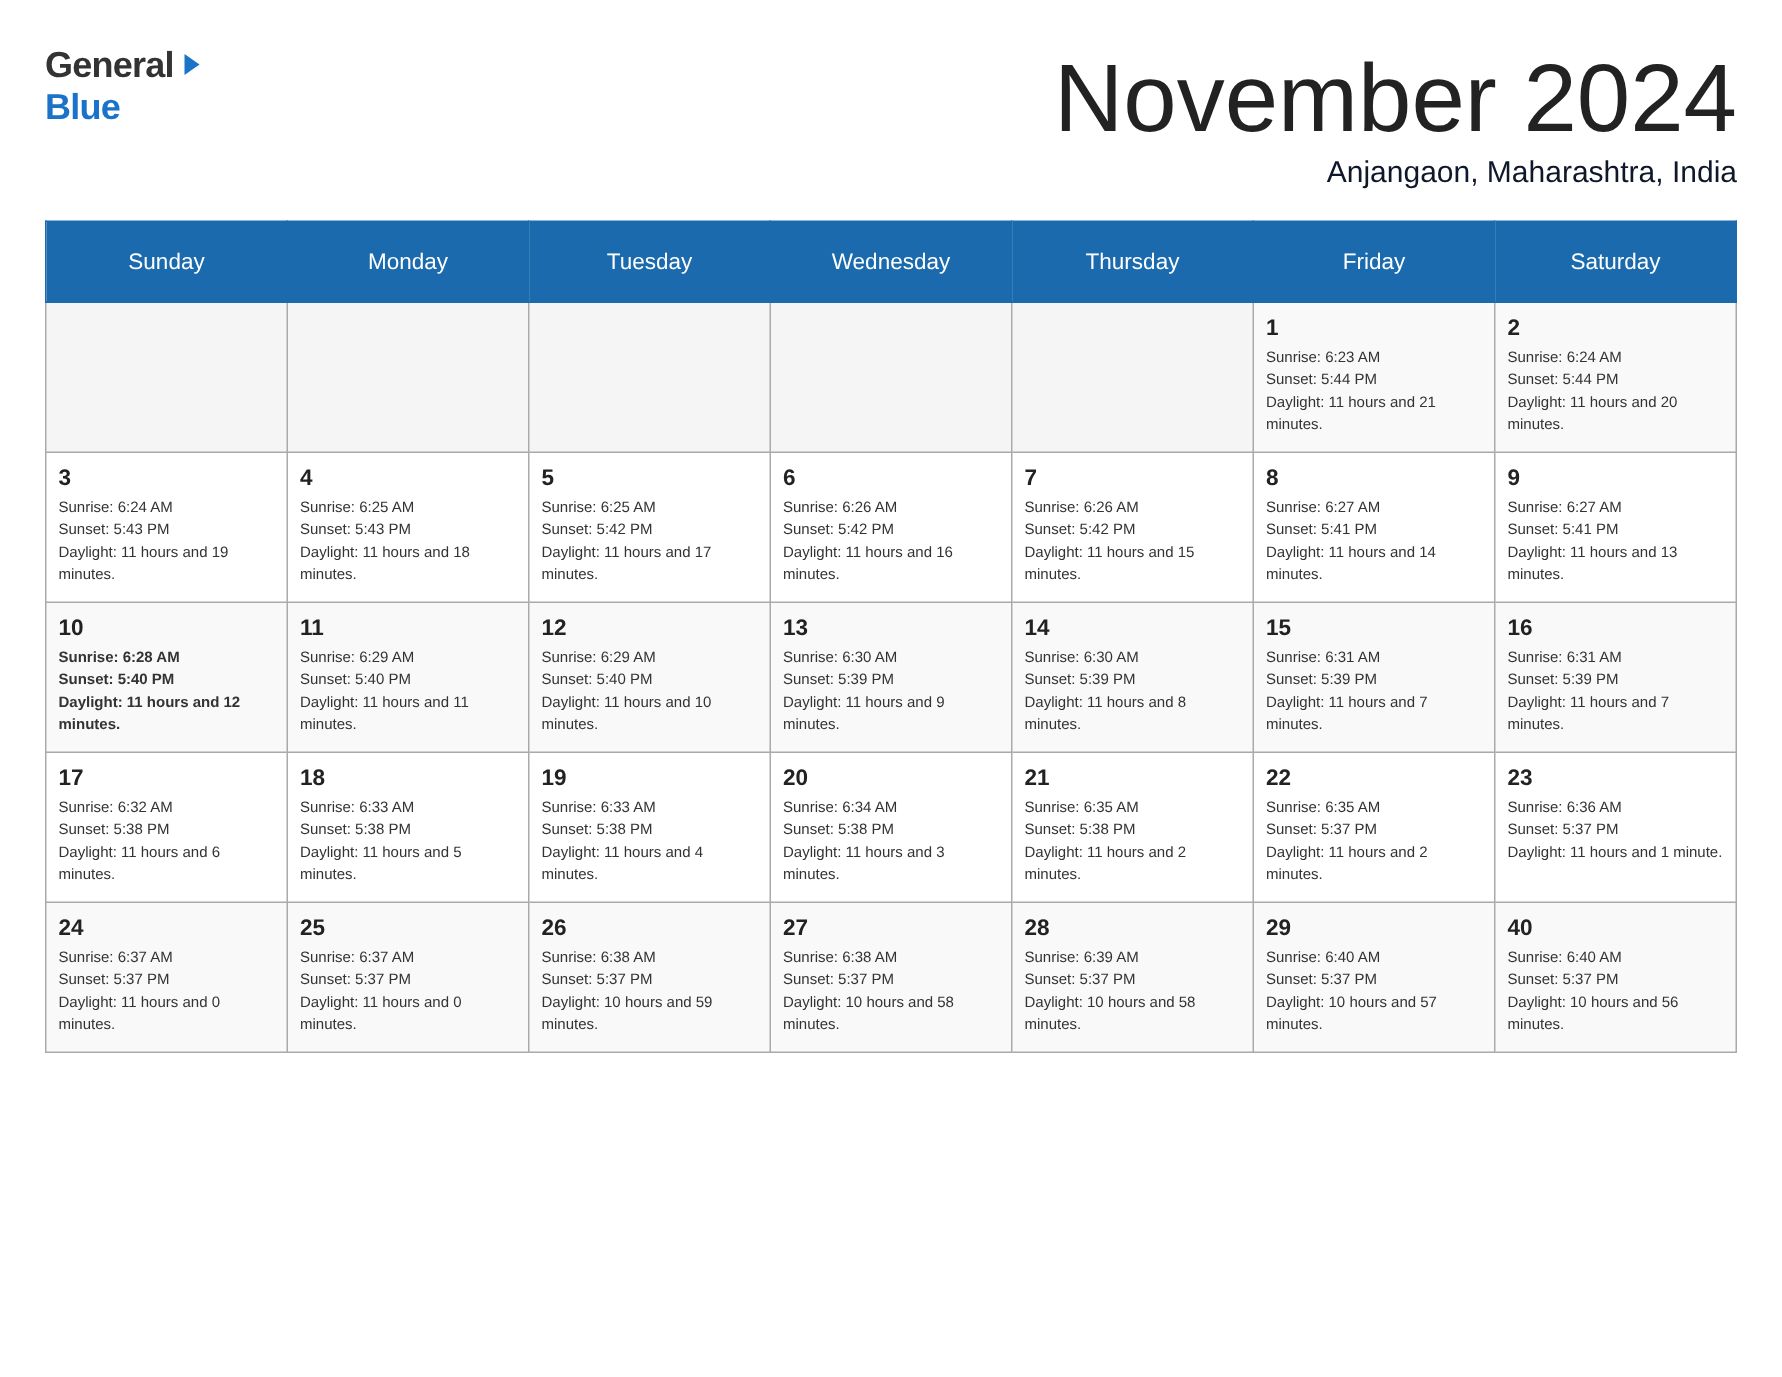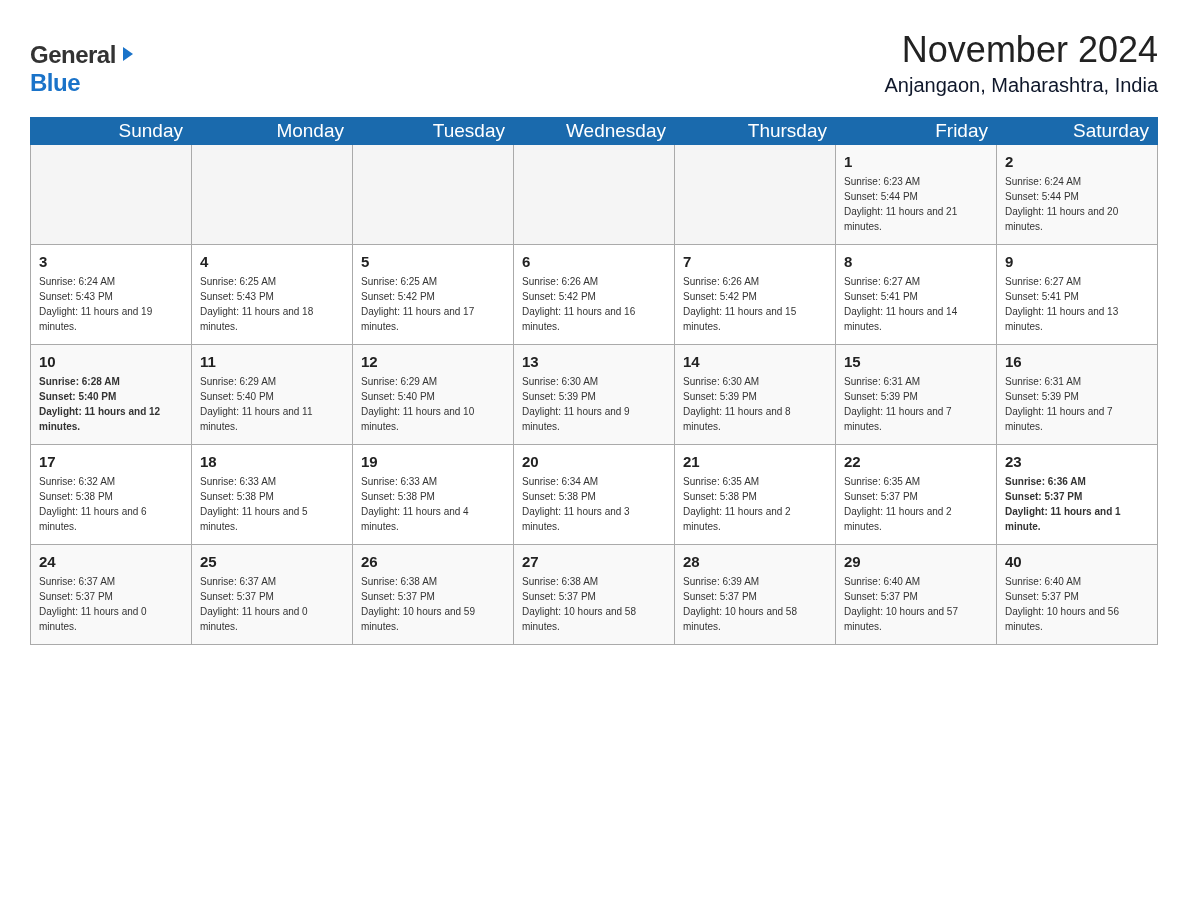--- a/index.html
+++ b/index.html
@@ -5,54 +5,54 @@
     * { box-sizing: border-box; margin: 0; padding: 0; }
     body {
       font-family: Arial, sans-serif;
       background: #fff;
       padding: 30px;
       color: #222;
     }
     .header {
       display: flex;
       justify-content: space-between;
-      align-items: flex-end;
+      align-items: flex-start;
       margin-bottom: 20px;
     }
     .logo {
       display: flex;
       flex-direction: column;
       align-items: flex-start;
     }
     .title-area {
       text-align: right;
     }
     .month-title {
-      font-size: 36px;
+      font-size: 64px;
       font-weight: normal;
       color: #222;
       line-height: 1.1;
     }
     .location {
       font-size: 20px;
       color: #0f172a;
       margin-top: 4px;
     }
     .calendar {
       width: 100%;
       border-collapse: collapse;
       border: 1px solid #999;
     }
     .calendar th {
       background-color: #1a6aad;
       color: #fff;
-      padding: 2px 8px;
-      font-size: 19px;
+      padding: 18px 8px;
+      font-size: 15px;
       font-weight: normal;
-      text-align: right;
+      text-align: center;
       border: 1px solid #1a6aad;
     }
     .calendar td {
       border: 1px solid #aaa;
       vertical-align: top;
       padding: 8px 8px 10px 8px;
       width: 14.28%;
       min-height: 100px;
       background: #fff;
     }
@@ -256,21 +256,21 @@
 Daylight: 11 hours and 2 minutes.</div>
         </td>
         <td>
           <div class="day-number">22</div>
           <div class="day-info" style="white-space: pre-line;">Sunrise: 6:35 AM
 Sunset: 5:37 PM
 Daylight: 11 hours and 2 minutes.</div>
         </td>
         <td>
           <div class="day-number">23</div>
-          <div class="day-info" style="white-space: pre-line; font-weight: bold;">Sunrise: 6:36 AM
+          <div class="day-info" style="white-space: pre-line;">Sunrise: 6:36 AM
 Sunset: 5:37 PM
 Daylight: 11 hours and 1 minute.</div>
         </td>
       </tr>
       <tr>
         <td>
           <div class="day-number">24</div>
           <div class="day-info" style="white-space: pre-line;">Sunrise: 6:37 AM
 Sunset: 5:37 PM
 Daylight: 11 hours and 0 minutes.</div>

